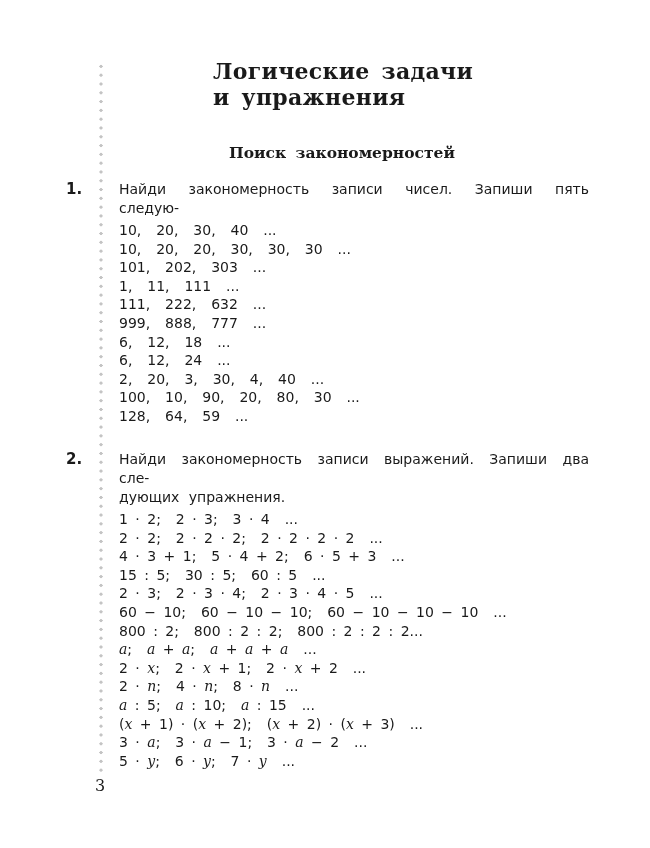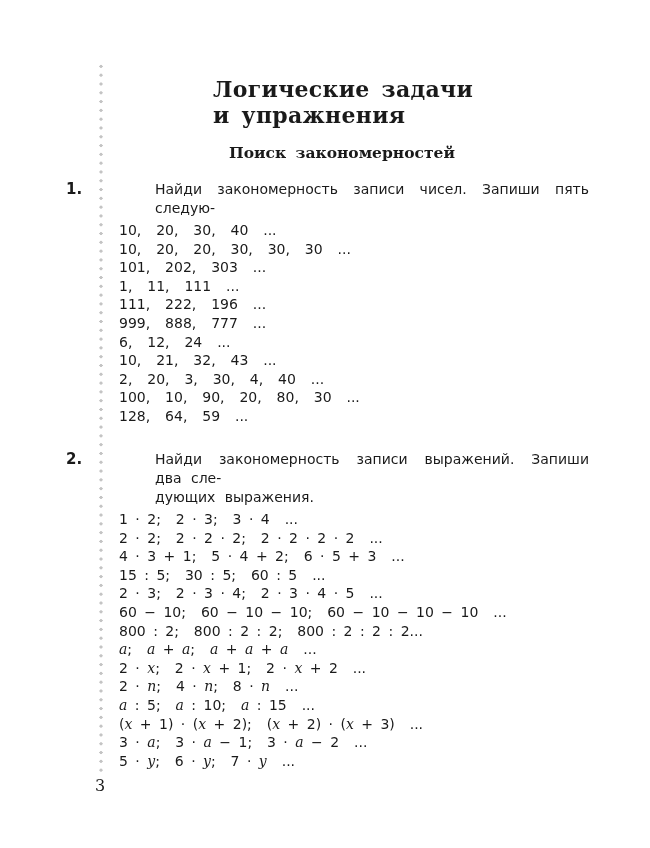--- a/index.html
+++ b/index.html
@@ -3,39 +3,39 @@
 <meta charset="utf-8">
 <style>
   html, body { margin:0; padding:0; background:#ffffff; }
   body { width:650px; height:848px; position:relative; overflow:hidden; color:#1a1a1a; }
   .margin-dots {
     position:absolute; left:99px; top:62px; width:4px; height:714px;
     background-image: radial-gradient(circle, #c4c4c4 1.6px, transparent 1.8px);
     background-size: 4px 8.8px; background-repeat: repeat-y;
   }
   .title {
-    position:absolute; left:213px; top:76px;
+    position:absolute; left:213px; top:58px;
     font-family:"DejaVu Serif", serif; font-weight:bold; font-size:22px; line-height:26px;
     letter-spacing:0.3px; word-spacing:4px;
   }
   .subtitle {
     position:absolute; left:213px; top:143px;
     font-family:"DejaVu Serif", serif; font-weight:bold; font-size:15.5px; line-height:20px;
     word-spacing:4px;
     margin-left:16px;
   }
   .task-num {
     position:absolute; left:66px;
     font-family:"DejaVu Sans", sans-serif; font-weight:bold; font-size:15px;
   }
   .task {
     position:absolute; left:119px; width:470px;
     font-family:"DejaVu Sans", sans-serif; font-size:14px; color:#1a1a1a;
   }
-  .prompt { line-height:19px; word-spacing:5px; text-align:justify; margin-bottom:3px;margin-left:36px; }
+  .prompt { line-height:19px; word-spacing:5px; text-align:justify; margin-bottom:3px; }
   .line { line-height:18.6px; word-spacing:3px; white-space:pre; }
   .line i { font-family:"DejaVu Serif", serif; font-style:italic; }
   .page-num {
     position:absolute; left:95px; top:776px;
     font-family:"DejaVu Serif", serif; font-size:16px;
   }
 </style>
 </head>
 <body>
 
@@ -51,35 +51,35 @@
 <div class="task-num" style="top:180px;">1.</div>
 <div class="task" style="top:180px;">
   <div class="prompt">
     <div>Найди закономерность записи чисел. Запиши пять следую-</div>
   </div>
   <div id="task1-lines">
       <div class="line">10,  20,  30,  40  ...</div>
       <div class="line">10,  20,  20,  30,  30,  30  ...</div>
       <div class="line">101,  202,  303  ...</div>
       <div class="line">1,  11,  111  ...</div>
-      <div class="line">111,  222,  196  ...</div>
+      <div class="line">111,  222,  632  ...</div>
       <div class="line">999,  888,  777  ...</div>
+      <div class="line">6,  12,  18  ...</div>
       <div class="line">6,  12,  24  ...</div>
-      <div class="line">10,  21,  32,  43  ...</div>
       <div class="line">2,  20,  3,  30,  4,  40  ...</div>
       <div class="line">100,  10,  90,  20,  80,  30  ...</div>
       <div class="line">128,  64,  59  ...</div>
     </div>
 </div>
 
 <div class="task-num" style="top:450px;">2.</div>
 <div class="task" style="top:450px;">
   <div class="prompt">
     <div>Найди закономерность записи выражений. Запиши два сле-</div>
-    <div>дующих выражения.</div>
+    <div>дующих упражнения.</div>
   </div>
   <div id="task2-lines">
       <div class="line">1 · 2;  2 · 3;  3 · 4  ...</div>
       <div class="line">2 · 2;  2 · 2 · 2;  2 · 2 · 2 · 2  ...</div>
       <div class="line">4 · 3 + 1;  5 · 4 + 2;  6 · 5 + 3  ...</div>
       <div class="line">15 : 5;  30 : 5;  60 : 5  ...</div>
       <div class="line">2 · 3;  2 · 3 · 4;  2 · 3 · 4 · 5  ...</div>
       <div class="line">60 − 10;  60 − 10 − 10;  60 − 10 − 10 − 10  ...</div>
       <div class="line">800 : 2;  800 : 2 : 2;  800 : 2 : 2 : 2...</div>
       <div class="line"><i>a</i>;  <i>a</i> + <i>a</i>;  <i>a</i> + <i>a</i> + <i>a</i>  ...</div>

